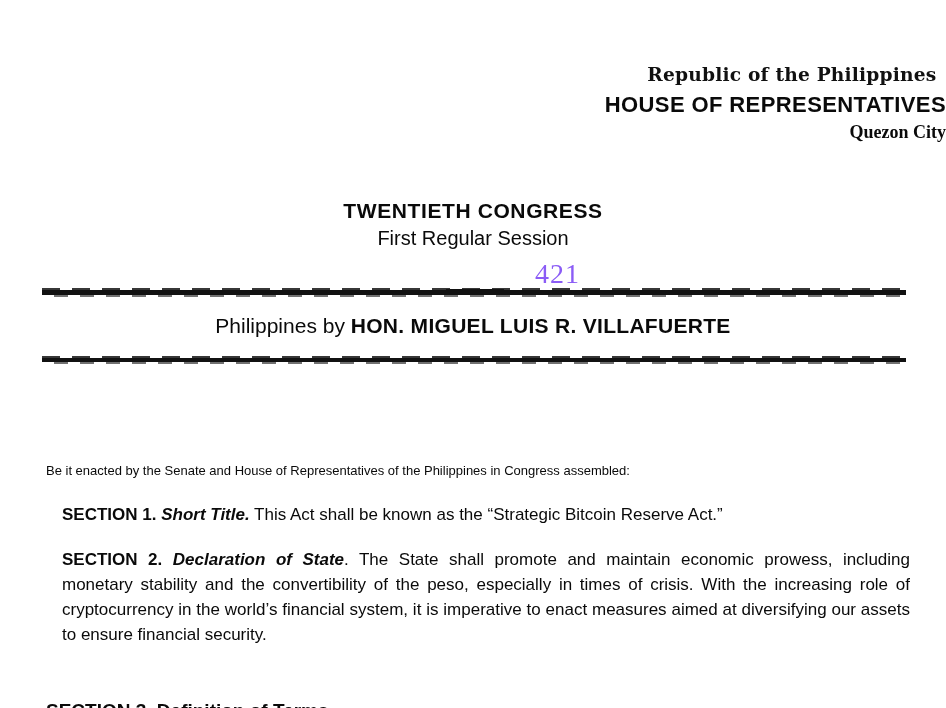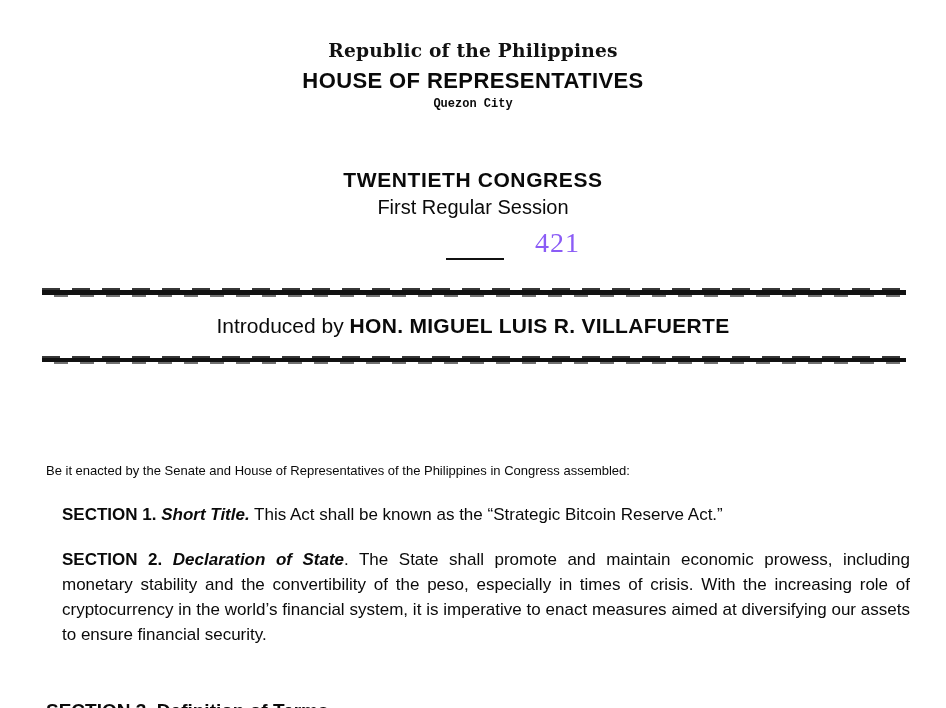--- a/index.html
+++ b/index.html
@@ -12,43 +12,43 @@
     width: 946px;
     height: 708px;
     background: #ffffff;
     overflow: hidden;
     font-family: "Liberation Sans", sans-serif;
     color: #0a0a0a;
   }
 
   
   .masthead {
-    text-align: center;
-    padding-top: 40px;
+    text-align: right;
+    padding-top: 64px;
   }
   .republic {
     font-family: "DejaVu Serif", serif;
     font-size: 19px;
     font-weight: 700;
     letter-spacing: 0.2px;
     line-height: 1.15;
     color: #111;
     
     transform: scaleX(0.98);
   }
   .house {
     font-size: 22px;
     font-weight: 700;
     letter-spacing: 0.4px;
     margin-top: 6px;
     line-height: 1.15;
   }
   .city {
-    font-family: Liberation Mono, monospace;
-    font-size: 12px;
+    font-family: Liberation Serif, serif;
+    font-size: 18px;
     font-weight: 700;
     margin-top: 5px;
     line-height: 1.15;
   }
 
   .congress {
     font-size: 21px;
     font-weight: 700;
     letter-spacing: 0.6px;
     margin-top: 56px;
@@ -201,21 +201,21 @@
   <div class="billno-row">
     <span class="billno-label">
       <span class="billno-blank"></span>
     </span>
     <span class="billno-number">421</span>
   </div>
 
   <div class="rule" id="rule-top"></div>
 
   <div class="introduced">
-    <span class="lead">Introduced by</span>
+    <span class="lead">Philippines by</span>
     <span class="author">HON. MIGUEL LUIS R. VILLAFUERTE</span>
   </div>
 
   <div class="rule thin" id="rule-bottom"></div>
 
 
   <div class="body-wrap">
     <p class="enacting">Be it enacted by the Senate and House of Representatives of the Philippines in Congress assembled:</p>
 
     <p class="para">

